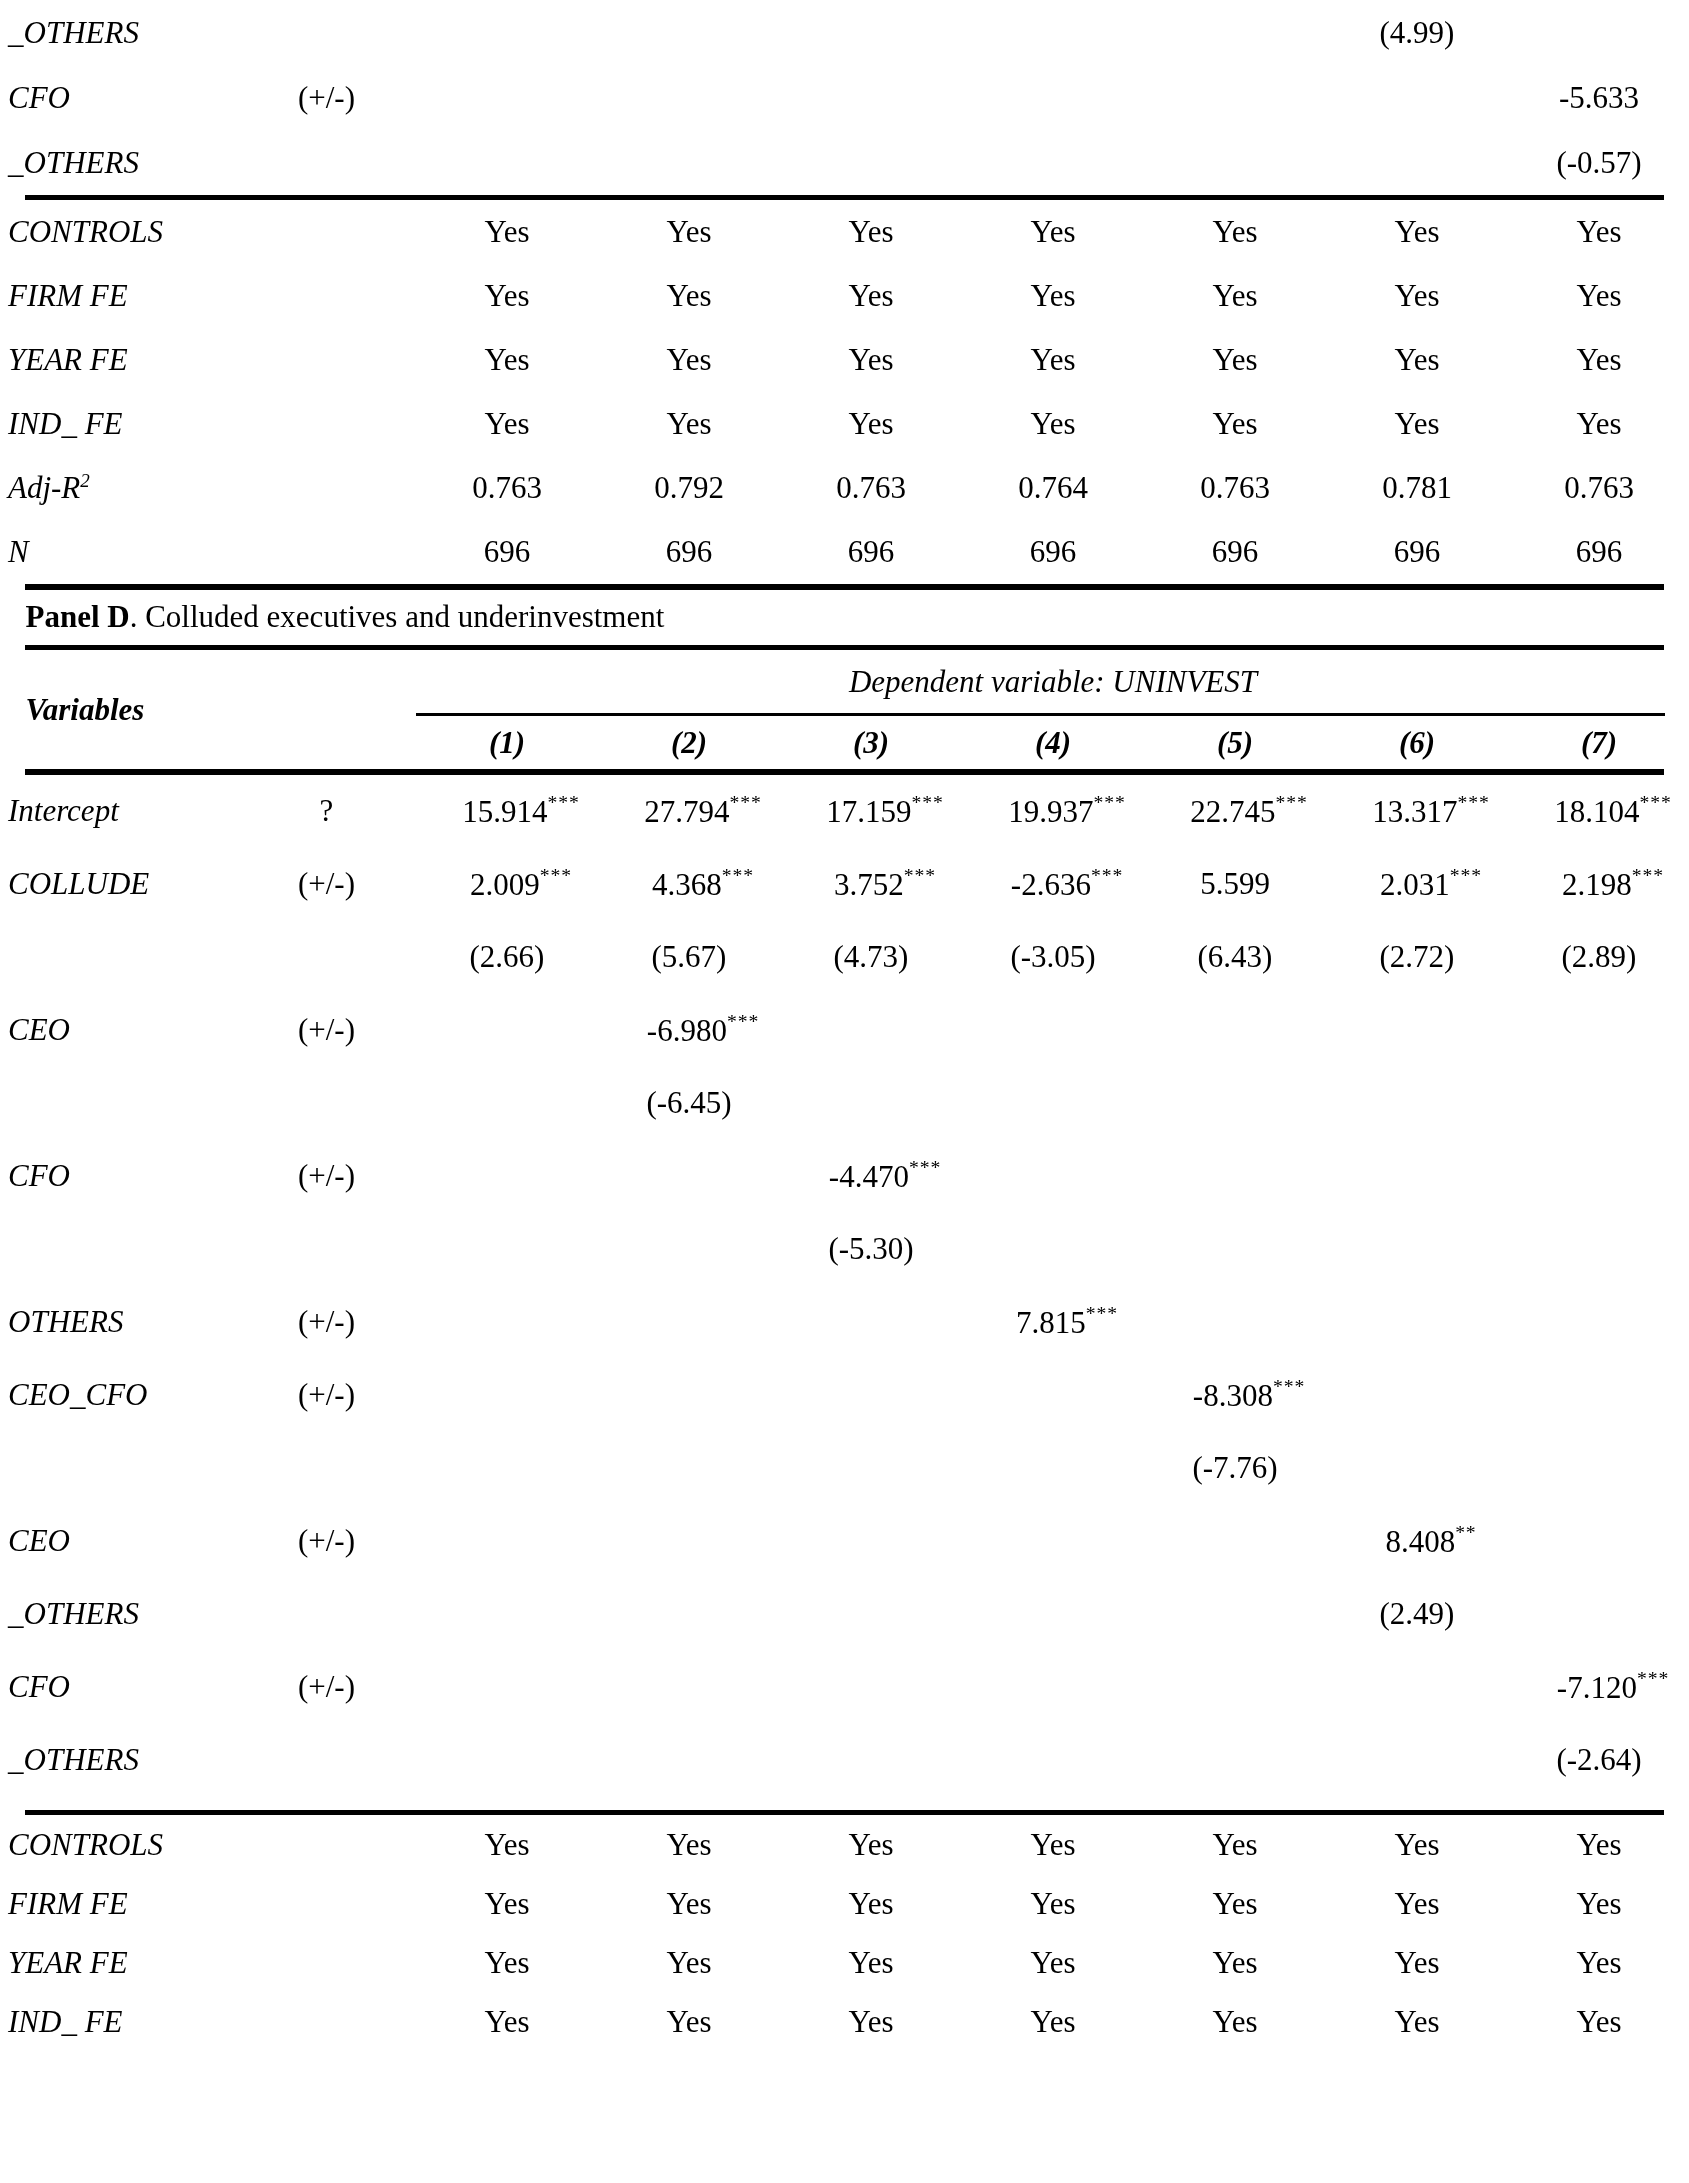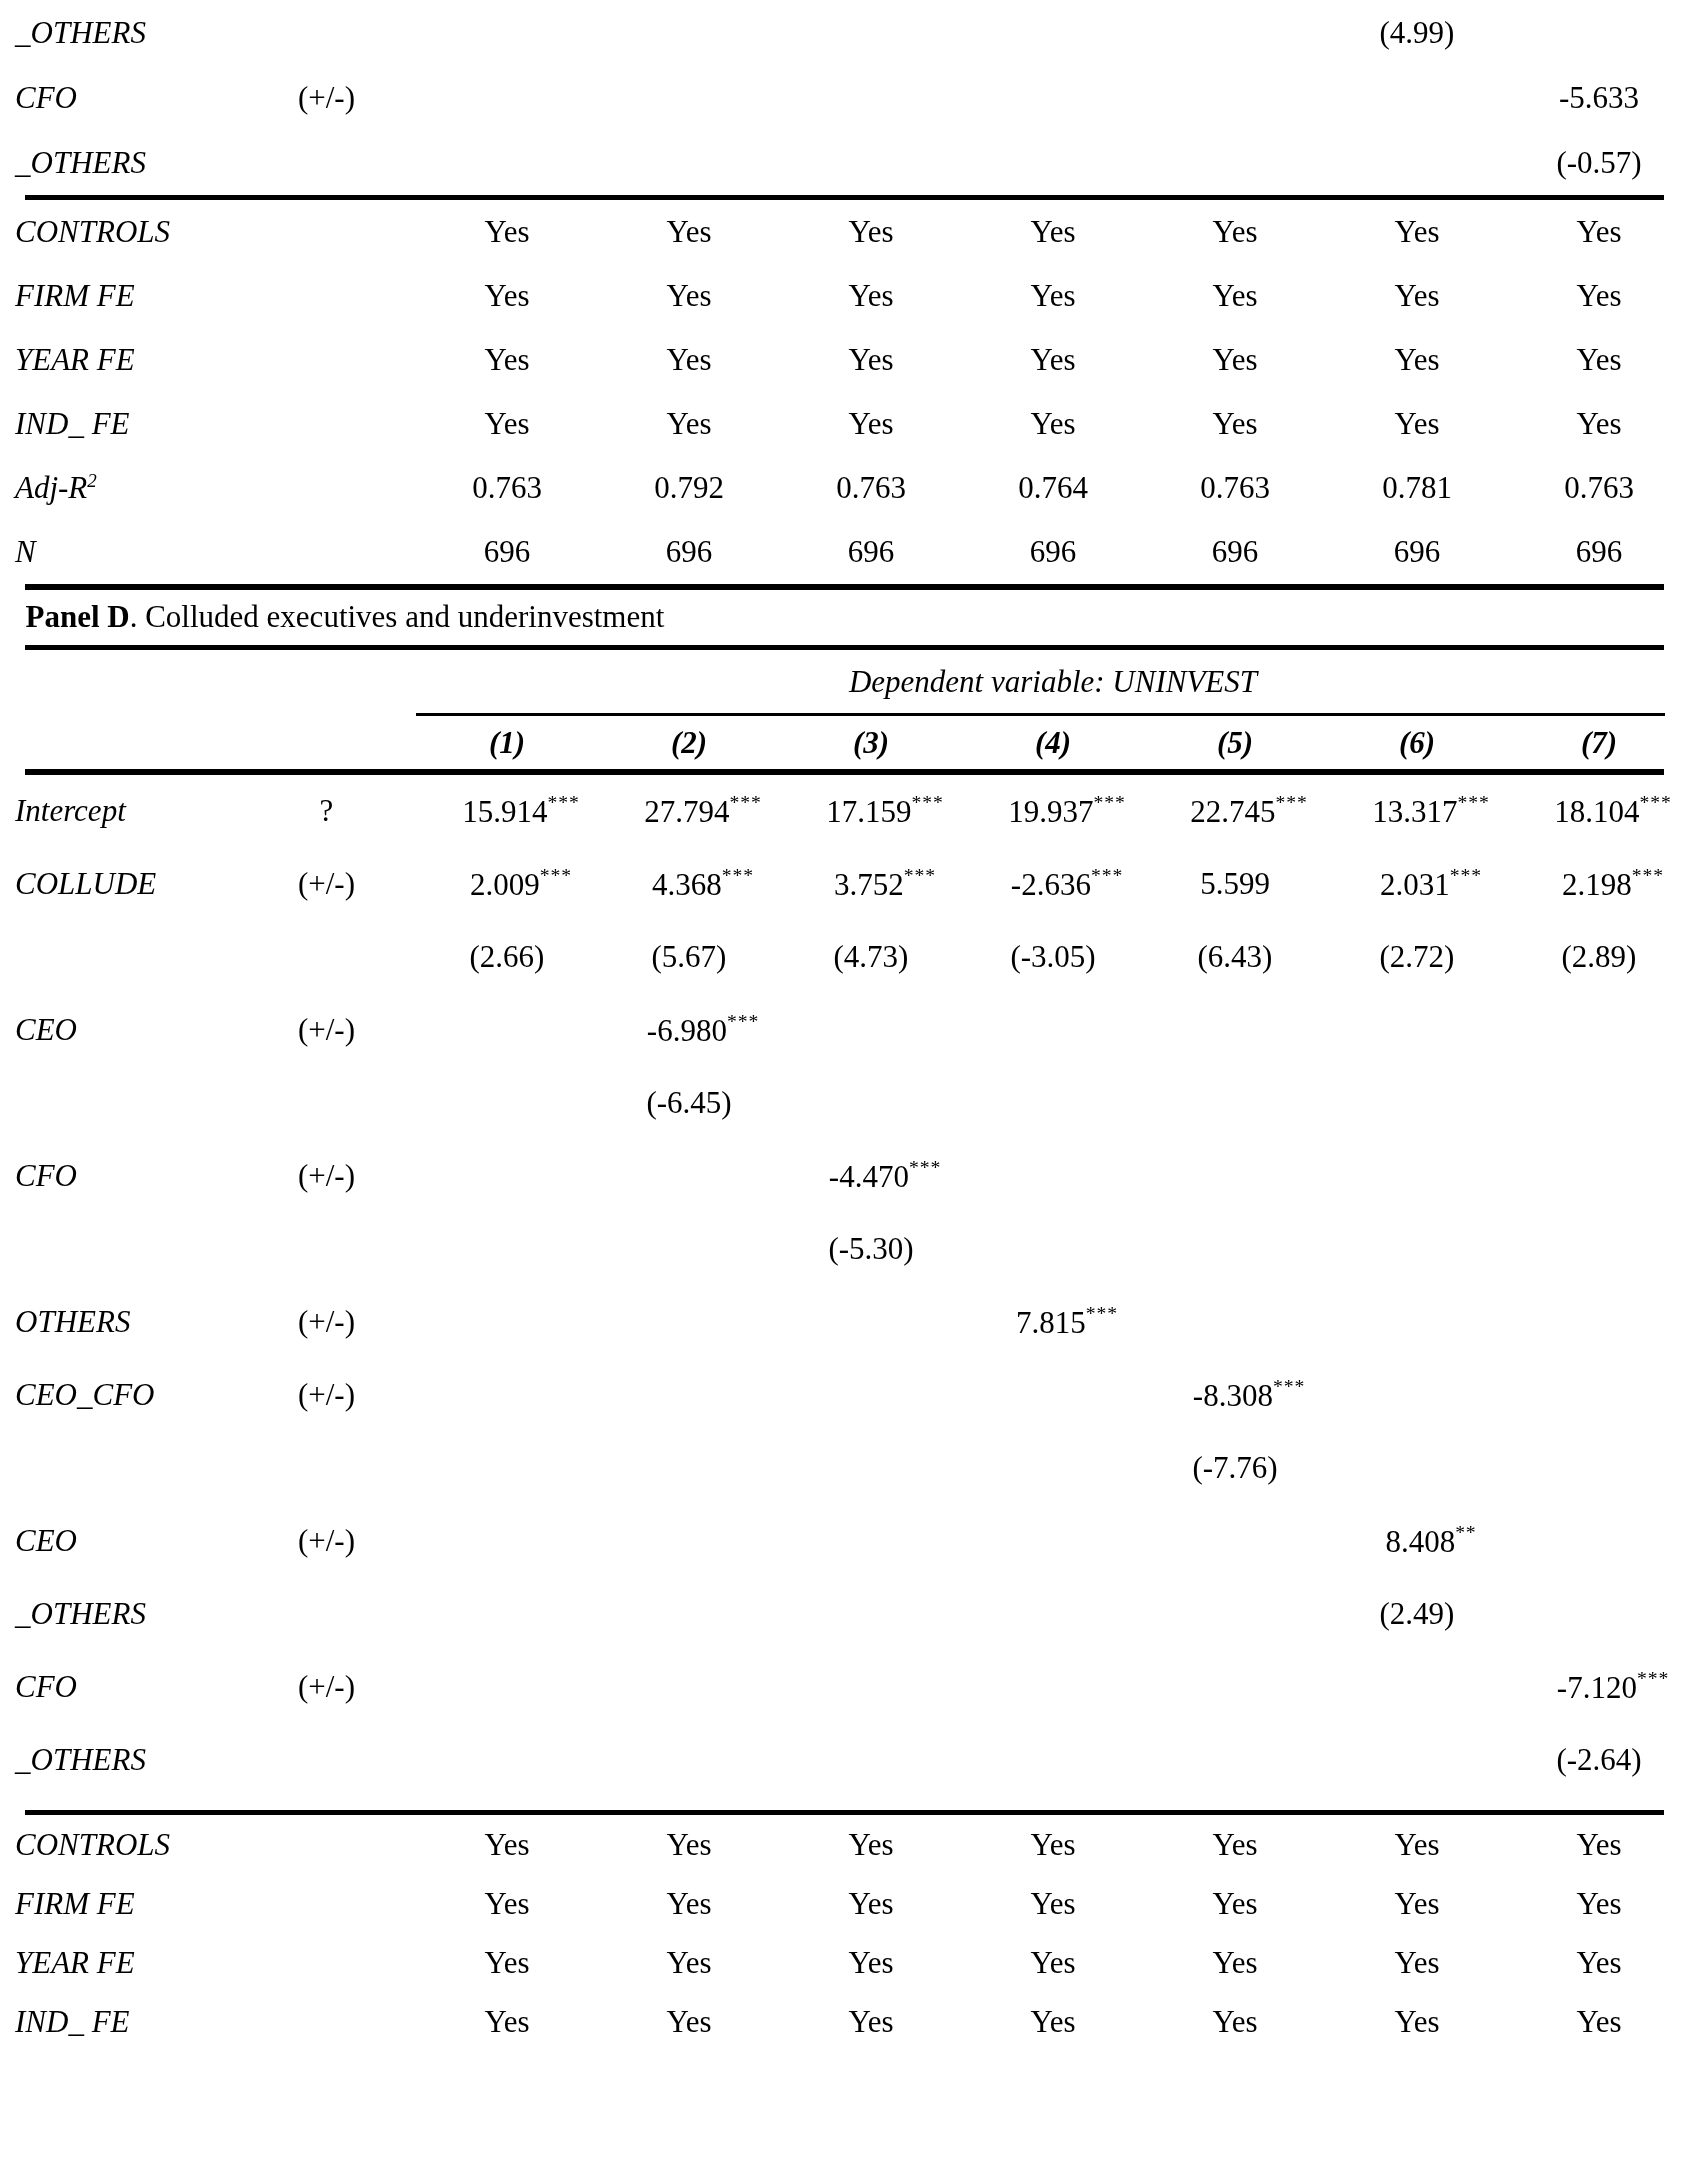--- a/index.html
+++ b/index.html
@@ -3,21 +3,21 @@
 <meta charset="utf-8">
 <style>
   html,body{margin:0;padding:0;}
   .page{
     width:1689px;height:2183px;background:#ffffff;color:#000000;
     font-family:"Liberation Serif","DejaVu Serif",serif;
     font-size:31px;overflow:hidden;position:relative;
   }
   .row{display:grid;grid-template-columns:237px 179px repeat(7,182px);align-items:center;}
   .cell{text-align:center;white-space:nowrap;}
-  .lbl-cell{text-align:left;padding-left:15px;font-style:italic;}
+  .lbl-cell{text-align:left;padding-left:8px;font-style:italic;}
   .pred-cell{text-align:center;font-style:normal;}
   .line-frag{height:65px;}
   .line-sum1{height:64px;}
   .line-coef{height:73px;}
   .line-sum2{height:59px;}
   .rule{height:5.4px;background:#000;margin-left:24.6px;margin-right:25.5px;}
   .spacer{height:13.4px;}
   .title-block{height:55px;display:flex;align-items:center;padding-left:25.5px;}
   .title-bold{font-weight:bold;}
   .header-grid{display:grid;grid-template-columns:237px 179px 1274px;grid-template-rows:63px 3.1px 53px;}
@@ -145,20 +145,21 @@
 
   <div class="title-block">
     <span class="title-bold">Panel D</span>
       <span>. Colluded executives and underinvestment</span>
   </div>
 
   <div>
     <div class="rule"></div>
 
     <div class="header-grid">
+      <div class="hdr-variables">Variables</div>
       <div class="hdr-depvar">Dependent variable: UNINVEST</div>
       <div class="hdr-spanner"></div>
       <div class="hdr-cols">
         <div class="cell">(1)</div>
         <div class="cell">(2)</div>
         <div class="cell">(3)</div>
         <div class="cell">(4)</div>
         <div class="cell">(5)</div>
         <div class="cell">(6)</div>
         <div class="cell">(7)</div>

